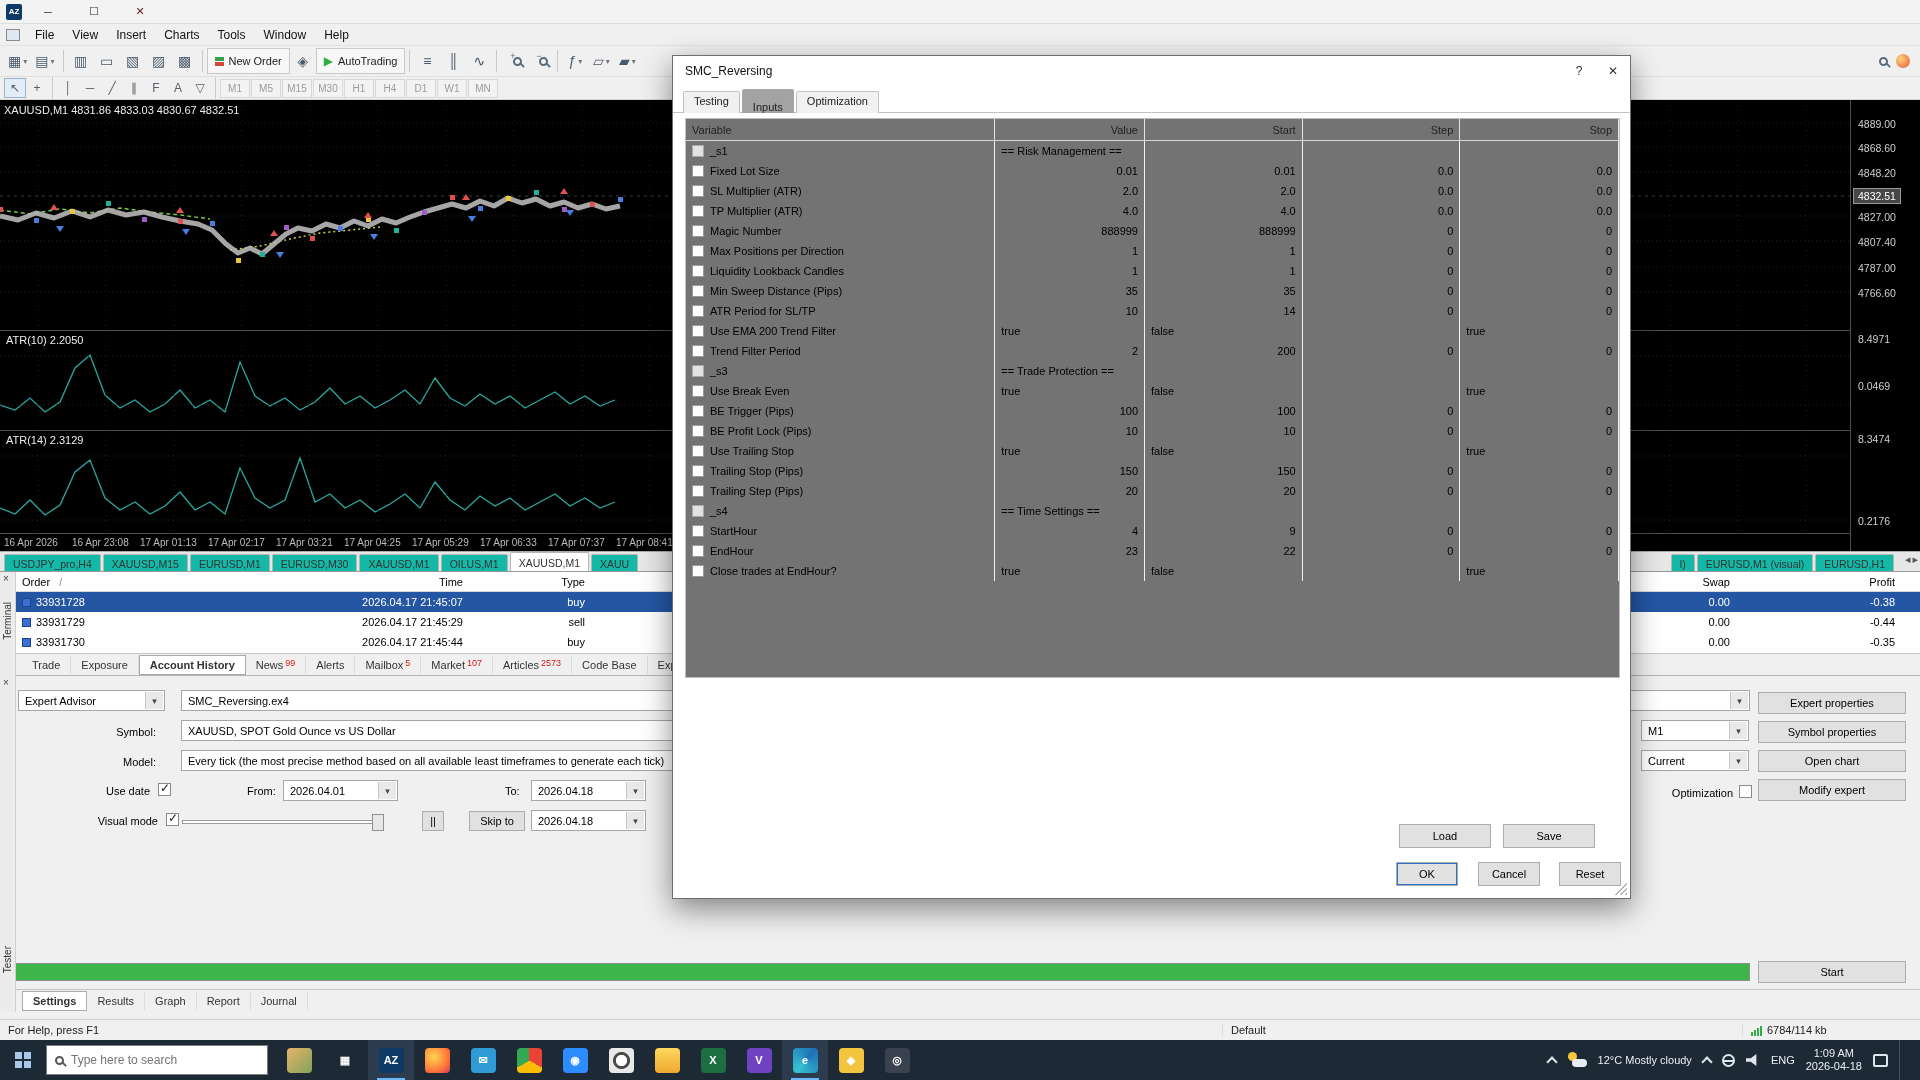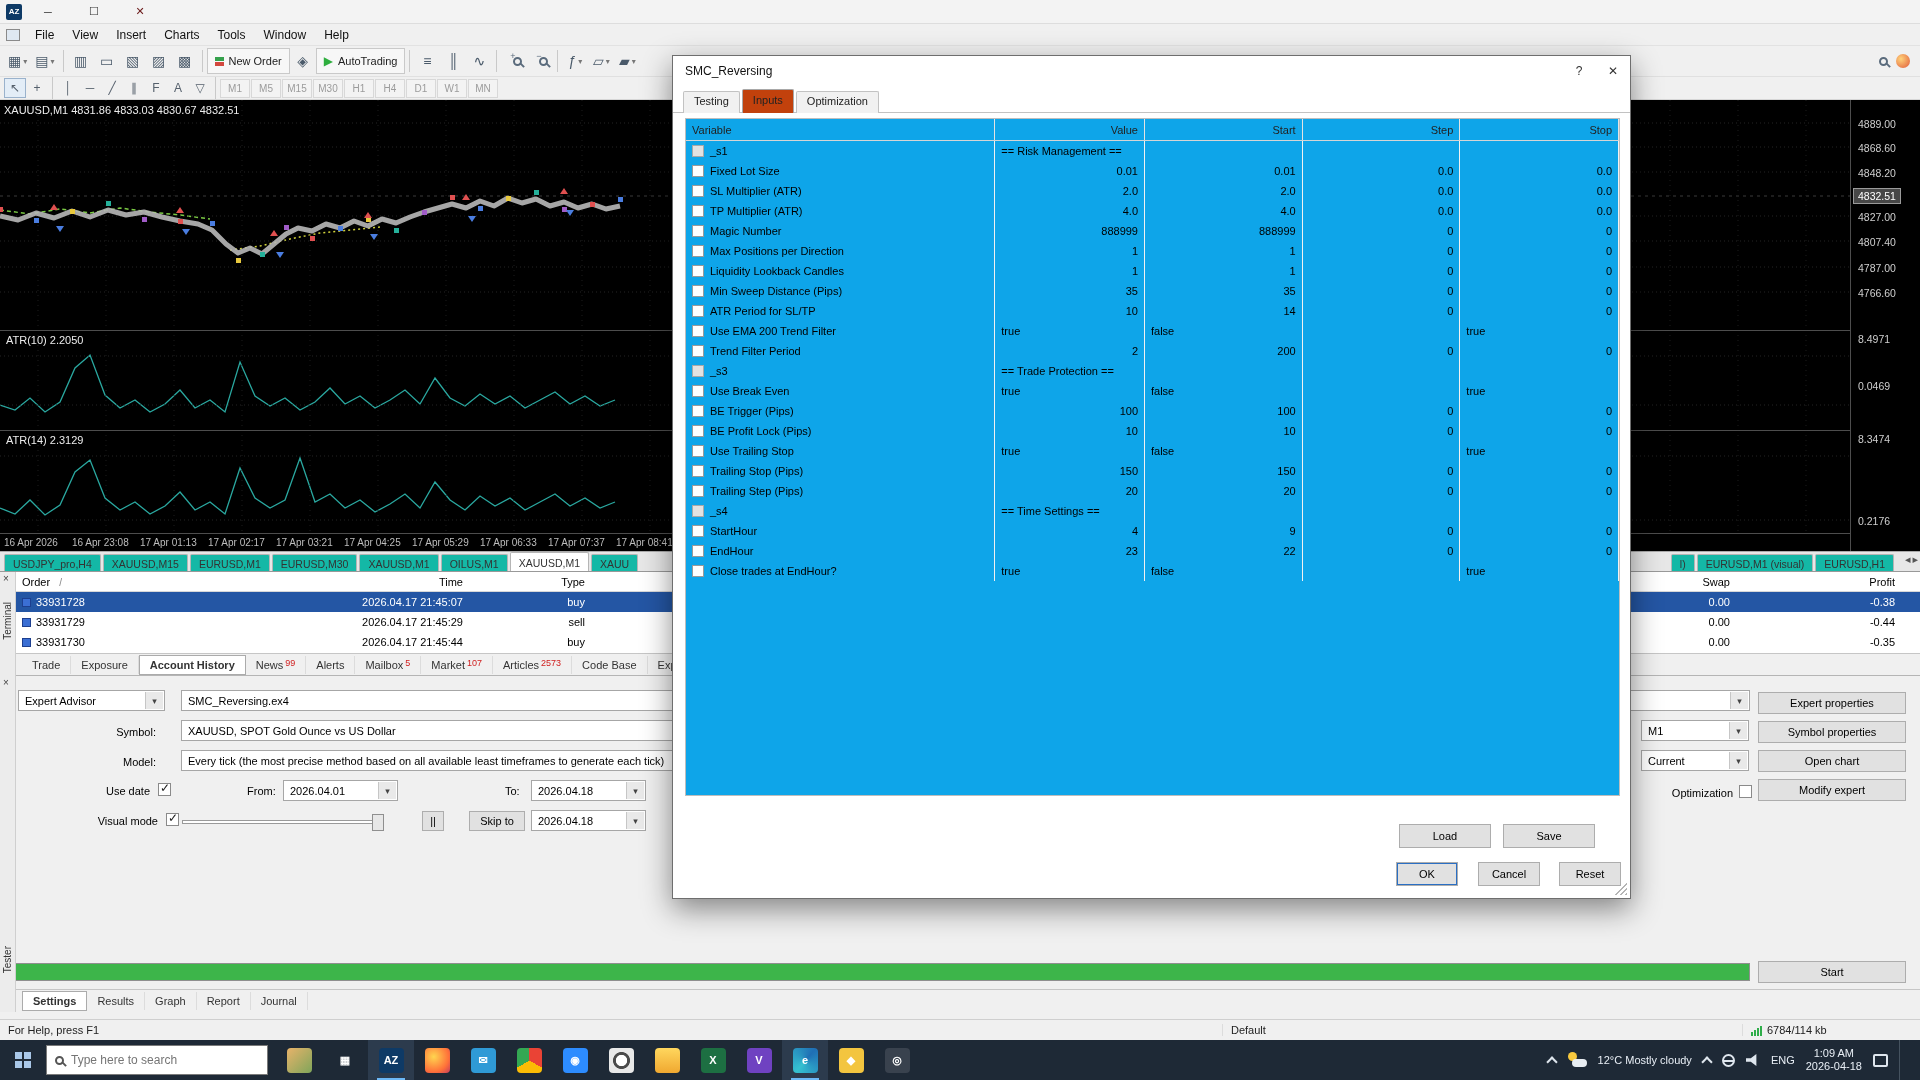--- a/index.html
+++ b/index.html
@@ -118,23 +118,23 @@
 .clock{text-align:center;line-height:13px}
 .notif{width:15px;height:13px;border:2px solid #dfe6ee;border-radius:2px}
 .desksliver{width:5px;height:40px;border-left:1px solid #45525f}
 
 #dialog{position:absolute;left:672px;top:55px;width:959px;height:844px;background:#fff;border:1px solid #6e6e6e;box-shadow:0 10px 28px rgba(0,0,0,.45);z-index:40}
 .dtitle{position:absolute;left:0;top:0;right:0;height:30px;background:#fff;display:flex;align-items:center;padding-left:12px;font-size:12px;color:#111}
 .dtbtns{position:absolute;right:0;top:0;height:30px;display:flex}
 .dhelp,.dclose{width:34px;height:30px;display:flex;align-items:center;justify-content:center;color:#333;font-size:12px}
 .dtabs{position:absolute;left:10px;top:35px;height:22px;display:flex;z-index:2}
 .dtab{padding:3px 10px;border:1px solid #c2c2c2;border-bottom:none;background:#f1f1f1;margin-right:2px;font-size:11px;border-radius:2px 2px 0 0;color:#222}
-.dtab.active{background:#c2410c;padding-top:4px;margin-top:-2px;border-color:#a8a8a8}
+.dtab.active{background:#a3a3a3;padding-top:11px;margin-top:-2px;border-color:#a8a8a8}
 .dtabline{position:absolute;left:0;top:56px;width:100%;height:1px;background:#c2c2c2}
-.dtable{position:absolute;left:12px;top:62px;width:935px;height:678px;border:1px solid #bdbdbd;background:#0ea5e9;overflow:hidden}
+.dtable{position:absolute;left:12px;top:62px;width:935px;height:560px;border:1px solid #bdbdbd;background:#737373;overflow:hidden}
 .dthead{display:flex;height:22px;border-bottom:1px solid #d5d5d5}
 .dthead .c{font-size:11px;color:#222;padding:0 6px;border-right:1px solid #e3e3e3;height:100%;display:flex;align-items:center}
 .dthead .c.hr{justify-content:flex-end}
 .drow{display:flex;height:20px}
 .drow .c{padding:0 6px;border-right:1px solid #f1f1f1;height:100%;display:flex;align-items:center;font-size:11px;overflow:hidden;white-space:nowrap;color:#000}
 .drow .c.num{justify-content:flex-end}
 .c1{width:310px}.c2{width:150px}.c3{width:158px}.c4{width:158px}.c5{width:159px}
 .cb{width:12px;height:12px;border:1px solid #9a9a9a;background:#fff;margin-right:6px;flex:none}
 .drow.group .cb{background:#e2e2e2;border-color:#a8a8a8}
 .dbtn{position:absolute;height:24px;background:#e1e1e1;border:1px solid #adadad;display:flex;align-items:center;justify-content:center;font-size:11px}

